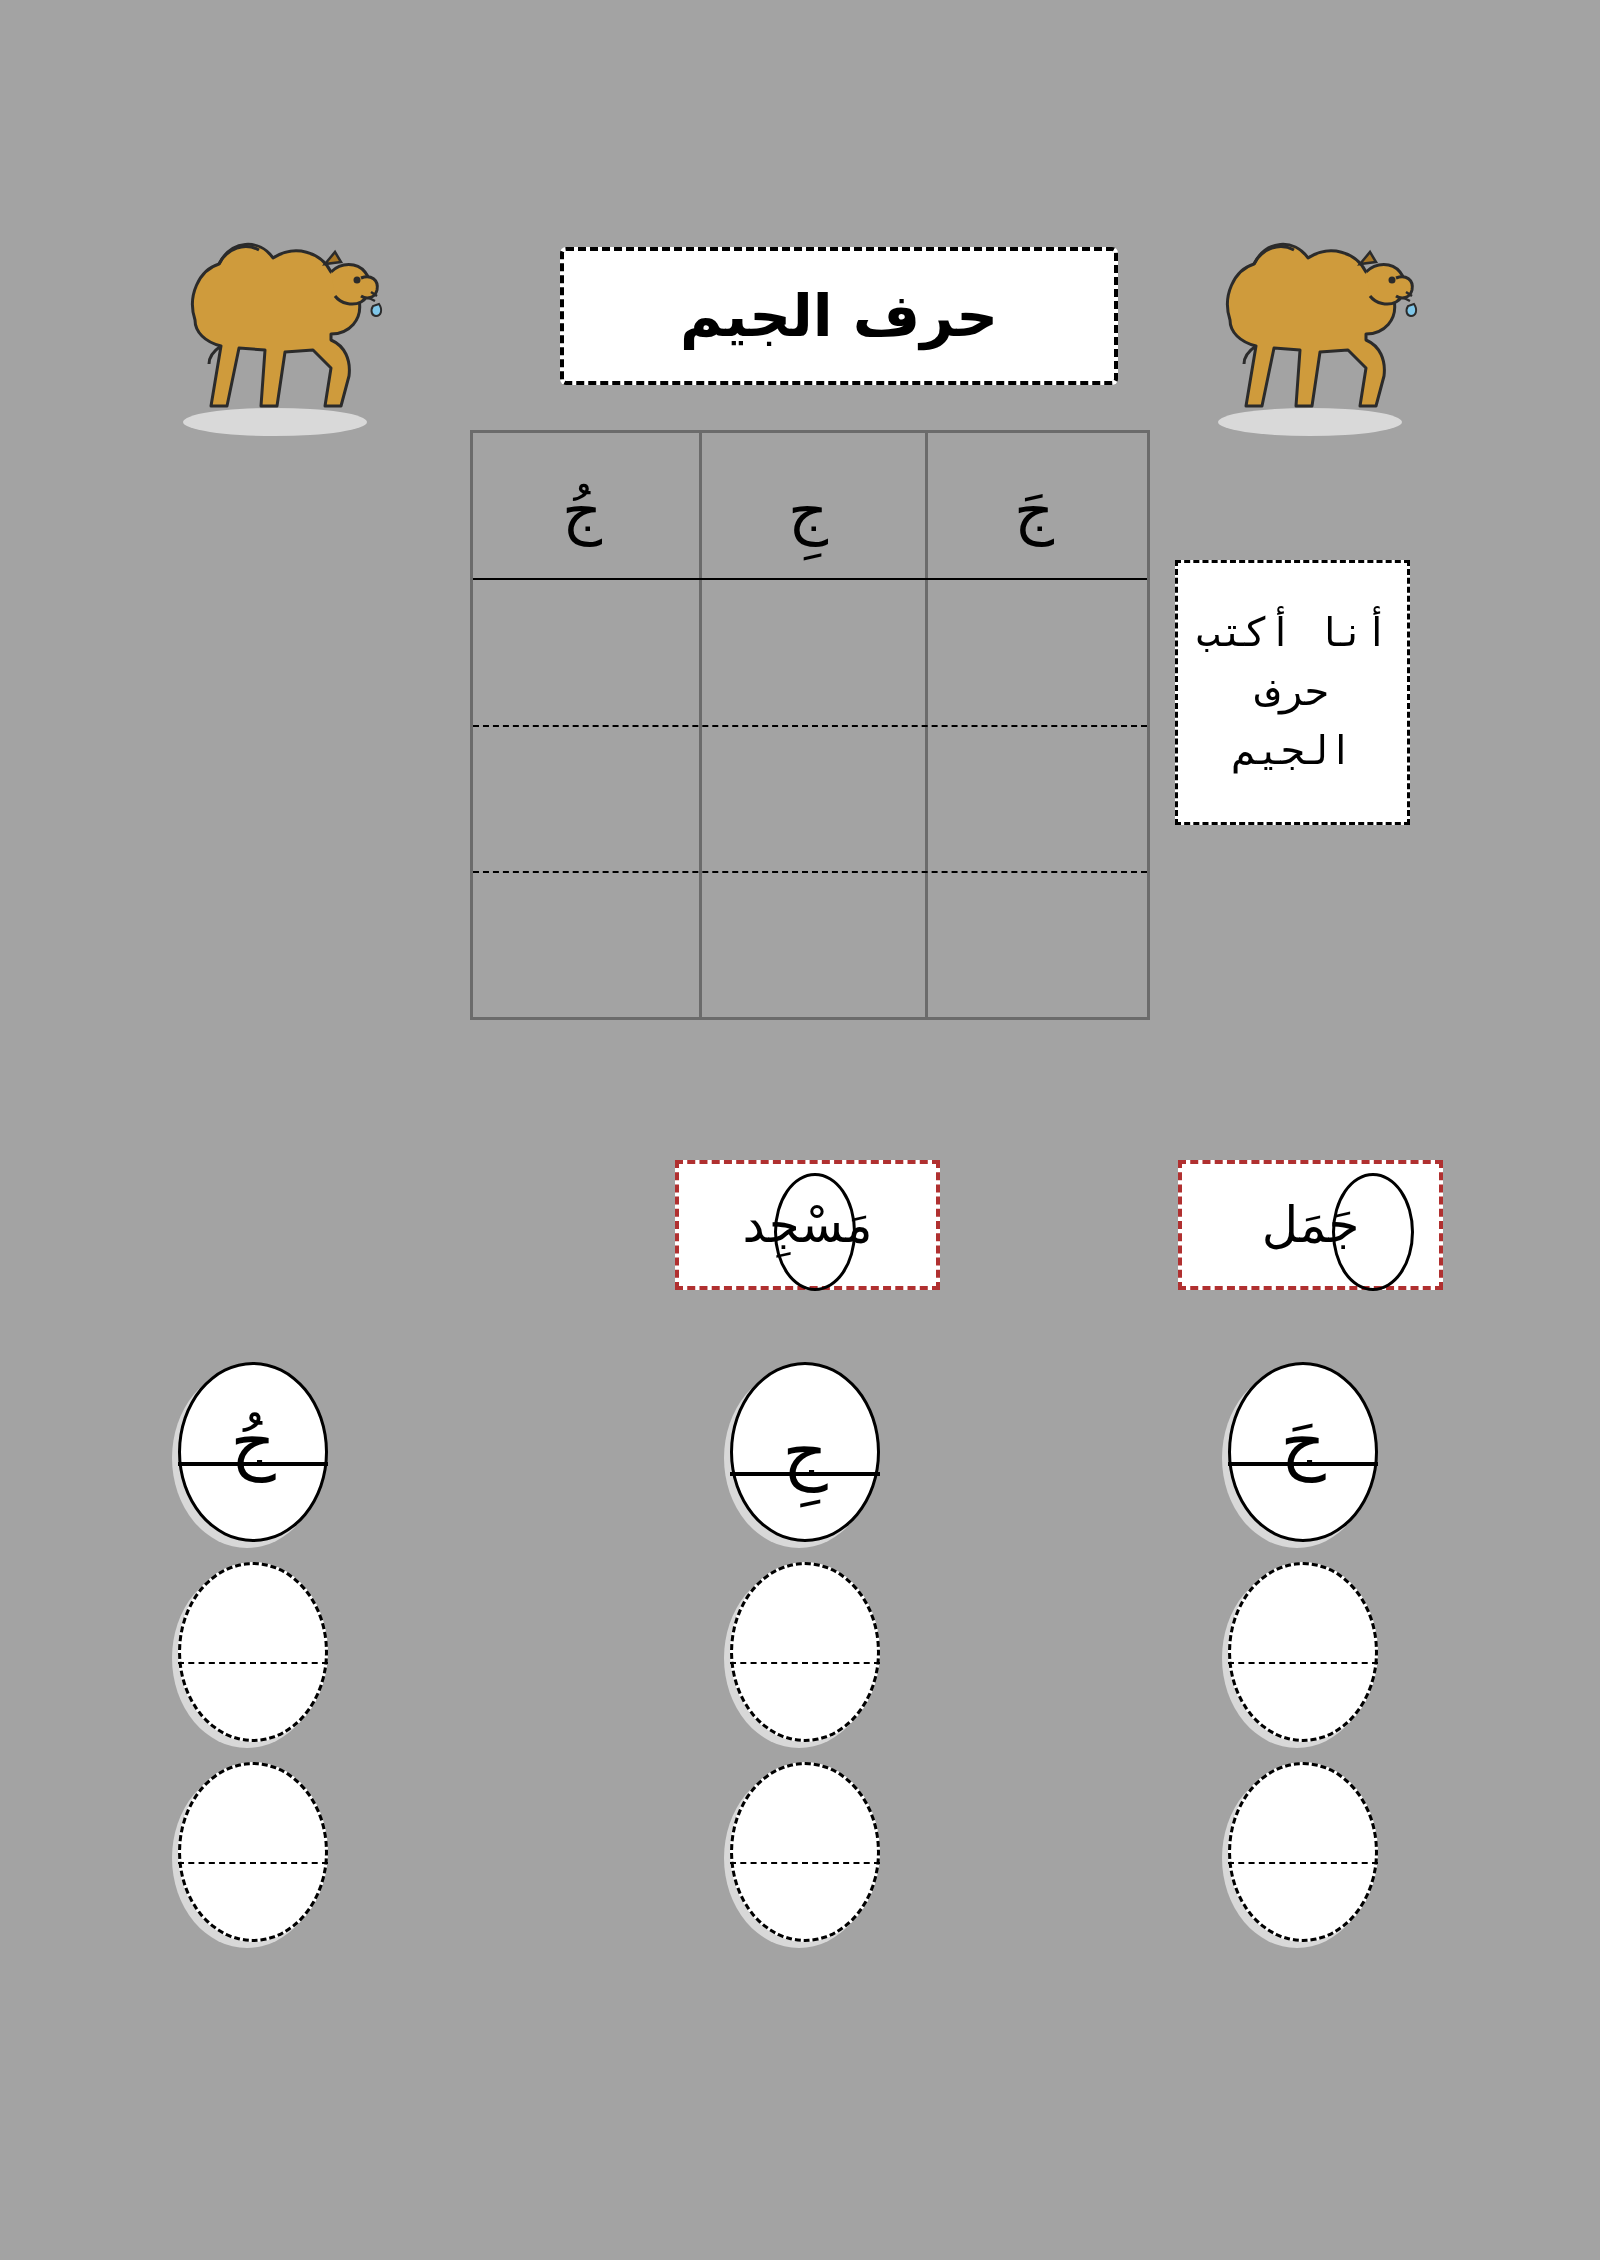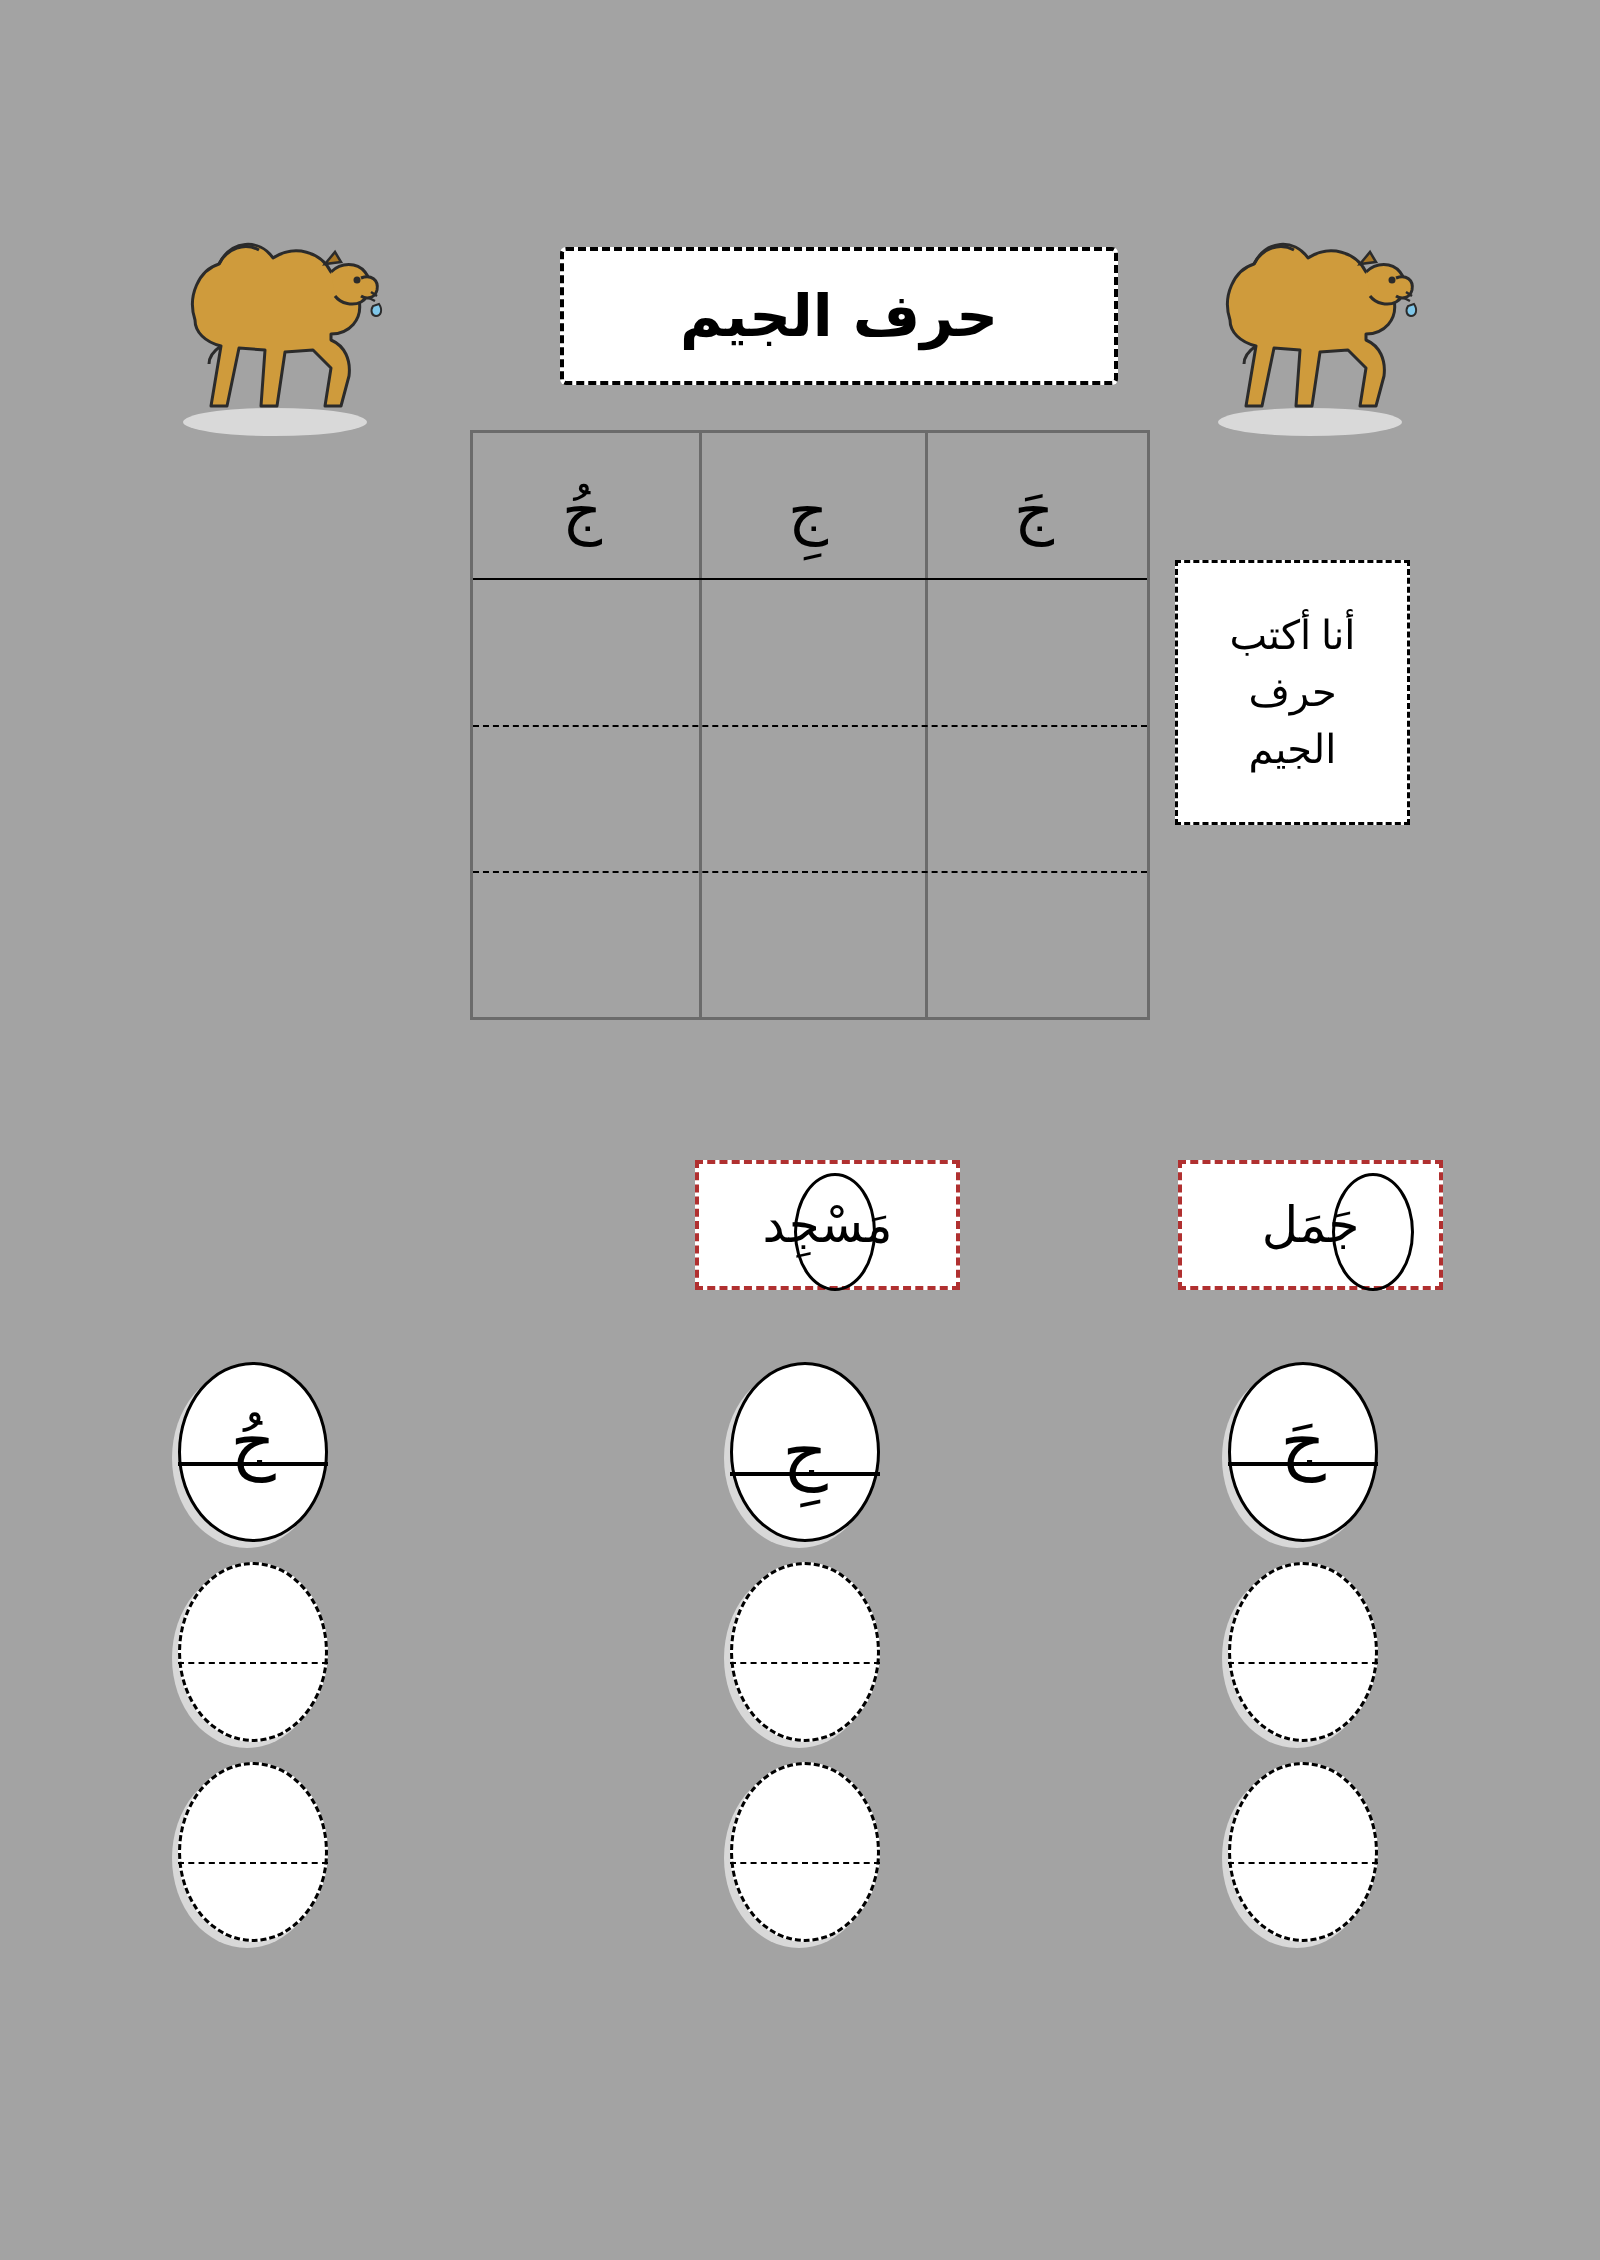--- a/index.html
+++ b/index.html
@@ -109,21 +109,21 @@
     box-sizing: border-box;
     display: flex;
     flex-direction: column;
     align-items: center;
     justify-content: center;
     gap: 10px;
     background: #fff;
   }
   .note-line {
     font-size: 40px;
-    font-family: Liberation Serif, serif;
+    font-family: Liberation Mono, monospace;
     color: #000;
     direction: rtl;
     text-align: left;
   }
 
   
   .instruction {
     position: absolute;
     left: 150px;
     top: 1063px;
@@ -282,21 +282,21 @@
     <div class="note-line">حرف</div>
     <div class="note-line">الجيم</div>
   </div>
 
 
   <div class="word-box" style="left:1178px; top:1160px;">
     <div class="word-oval" style="left:150px; top:9px;"></div>
     <span class="word-text">جَمَل</span>
   </div>
 
-  <div class="word-box" style="left:695px; top:1160px;">
+  <div class="word-box" style="left:675px; top:1160px;">
     <div class="word-oval" style="left:95px; top:9px;"></div>
     <span class="word-text">مَسْجِد</span>
   </div>
 
 
   <div class="oval-shadow" style="left:1222px; top:1368px;"></div>
   <div class="oval oval-solid" style="left:1228px; top:1362px;"></div>
   <div class="oval-baseline-solid" style="left:1228px; top:1462px;"></div>
   <div class="oval-letter" style="left:1228px; top:1352px;">جَ</div>
 

